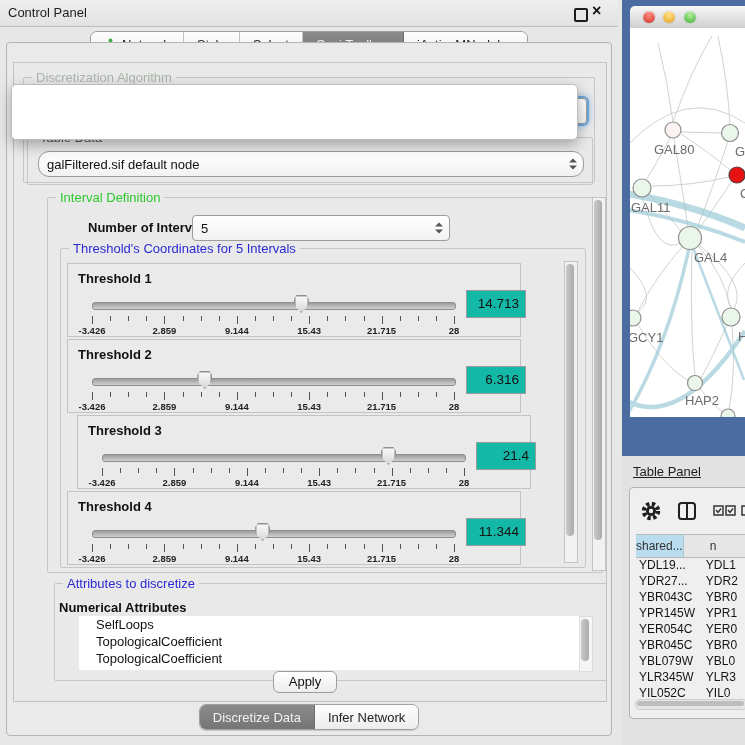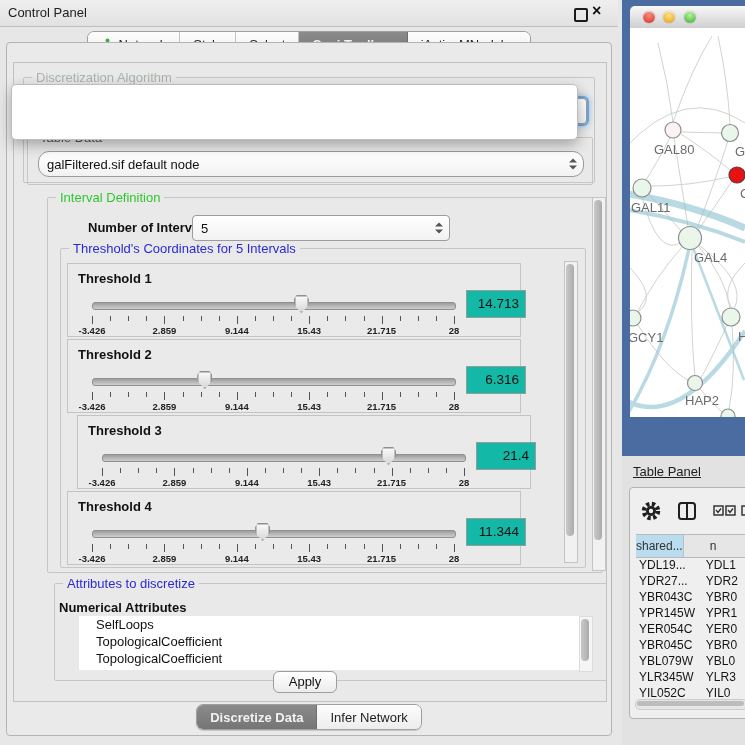--- a/index.html
+++ b/index.html
@@ -12,21 +12,21 @@
             border-bottom:1px solid #bdbdbd;}
   .titlebar .t{position:absolute;left:8px;top:5px;font-size:13px;color:#1d1d1d;}
   .float-ic{position:absolute;left:574px;top:8px;width:10px;height:10px;border:2px solid #1b1b1b;border-radius:2px;}
   .close-ic{position:absolute;left:592px;top:2px;font-size:16px;font-weight:bold;color:#111;}
   .tabstrip{left:0;top:31px;width:618px;height:25px;display:flex;justify-content:center;}
   .tabgrp{display:flex;height:24px;border:1px solid #9f9f9f;border-radius:7px;overflow:hidden;
           box-shadow:0 1px 1px rgba(0,0,0,.15);}
   .tab{display:flex;align-items:center;gap:5px;padding:0 13px;font-size:13px;color:#222;
        background:linear-gradient(#fdfdfd,#ededed);border-right:1px solid #c3c3c3;cursor:default;}
   .tab:last-child{border-right:none;}
-  .tab.sel{background:linear-gradient(#8b8b8b,#757575);color:#f2f2f2;border-right-color:#6f6f6f;font-weight:bold;}
+  .tab.sel{background:linear-gradient(#8b8b8b,#757575);color:#f2f2f2;border-right-color:#6f6f6f;}
   .panelouter{left:6px;top:42px;width:604px;height:692px;background:#eaeaea;
               border:1px solid #b4b4b4;border-radius:4px;}
   .panelinner{left:13px;top:62px;width:592px;height:638px;background:#e9e9e9;
               border:1px solid #c2c2c2;overflow:hidden;}
   .group{position:absolute;border:1px solid #c6c6c6;border-radius:2px;}
   .gtitle{position:absolute;top:-8px;left:8px;background:#e9e9e9;padding:0 4px;font-size:13px;}
   .combo{position:absolute;background:linear-gradient(#ffffff,#f2f2f2);border:1px solid #9c9c9c;
          border-radius:4px;font-size:13px;color:#111;}
   .combo .txt{position:absolute;left:8px;top:50%;transform:translateY(-50%);white-space:nowrap;}
   .arrows{position:absolute;right:7px;top:50%;transform:translateY(-50%);width:7px;height:11px;}

